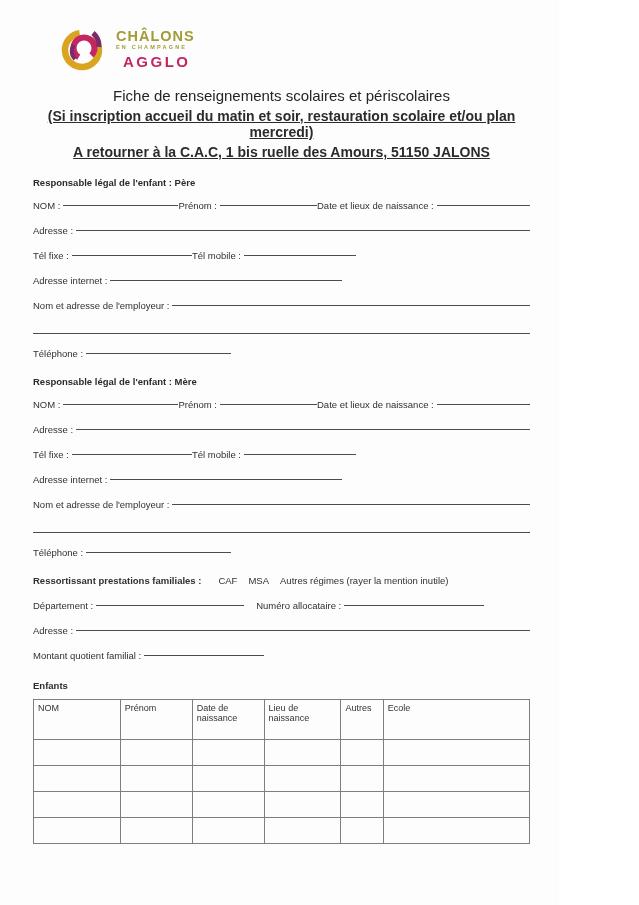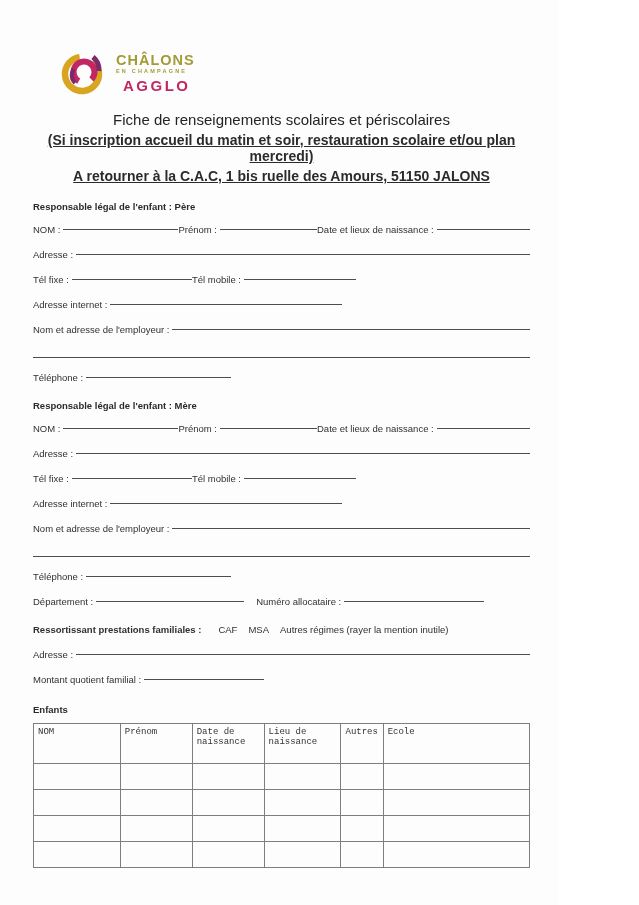--- a/index.html
+++ b/index.html
@@ -3,21 +3,21 @@
 <meta charset="utf-8">
 <style>
   html,body{margin:0;padding:0;background:#ffffff;}
   .page{
     position:relative;
     width:559px;height:905px;
     background:#fdfdfd;
     font-family:"Liberation Sans", sans-serif;
     color:#303030;
     box-sizing:border-box;
-    padding:40px 29px 0 33px;
+    padding:16px 29px 0 33px;
     overflow:hidden;
   }
   
   .logo{display:flex;align-items:center;gap:7px;margin-left:24px;height:66px;}
   .logo-text{display:flex;flex-direction:column;line-height:1;}
   .logo-l1{font-size:14.5px;font-weight:bold;color:#a39b35;letter-spacing:1px;}
   .logo-l2{font-size:5.5px;font-weight:bold;color:#a39b35;letter-spacing:2.2px;margin-top:1px;}
   .logo-l3{font-size:15px;font-weight:bold;color:#c22663;letter-spacing:2.5px;margin-top:4px;padding-left:7px;}
   
   .title{text-align:center;font-size:15px;font-weight:normal;color:#242424;margin-top:5px;}
@@ -32,21 +32,21 @@
   .w115{width:115px;}  .w95{width:97px;}  .w120{width:120px;}  .w112{width:112px;}
   .w230{width:232px;}  .w145{width:145px;}  .w150{width:148px;}  .w118{width:120px;}
   .grow{flex:1 1 auto;}
   .cont{margin-top:21px;}
   .after-cont{margin-top:13px;}
   .opt{margin-left:11px;}
   .optfirst{margin-left:17px;}
   .mr48{margin-right:46px;}
   
   .tbl-head{font-size:9.5px;font-weight:bold;margin-top:19px;color:#2b2b2b;}
-  table{width:100%;border-collapse:collapse;margin-top:8px;table-layout:fixed;font-family:Liberation Mono, monospace;}
+  table{width:100%;border-collapse:collapse;margin-top:8px;table-layout:fixed;}
   th,td{border:1px solid #7e7e7e;}
   th{font-size:9px;font-weight:normal;text-align:left;vertical-align:top;padding:3px 4px;height:33px;color:#333;}
   td{height:23px;}
 </style>
 </head>
 <body>
 
 <div class="page">
 
   <div class="logo">
@@ -132,31 +132,31 @@
       <span class="fill grow"></span>
   </div>
   <div class="row cont">
     <span class="fill grow" style="margin-left:0"></span>
   </div>
   <div class="row after-cont">
     <span class="lbl">Téléphone :</span>
       <span class="fill w145"></span>
   </div>
 
-  <div class="row">
-    <span class="lbl">Département :</span>
-      <span class="fill w150"></span>
-    <span class="lbl" style="margin-left:12px">Numéro allocataire :</span>
-      <span class="fill grow mr48"></span>
-  </div>
   <div class="row" style="margin-top:17px">
     <span class="lbl" style="font-weight:bold">Ressortissant prestations familiales :</span>
     <span class="lbl optfirst">CAF</span>
     <span class="lbl opt">MSA</span>
     <span class="lbl opt">Autres régimes (rayer la mention inutile)</span>
+  </div>
+  <div class="row">
+    <span class="lbl">Département :</span>
+      <span class="fill w150"></span>
+    <span class="lbl" style="margin-left:12px">Numéro allocataire :</span>
+      <span class="fill grow mr48"></span>
   </div>
   <div class="row">
     <span class="lbl">Adresse :</span>
       <span class="fill grow"></span>
   </div>
   <div class="row">
     <span class="lbl">Montant quotient familial :</span>
       <span class="fill w118"></span>
   </div>
 

